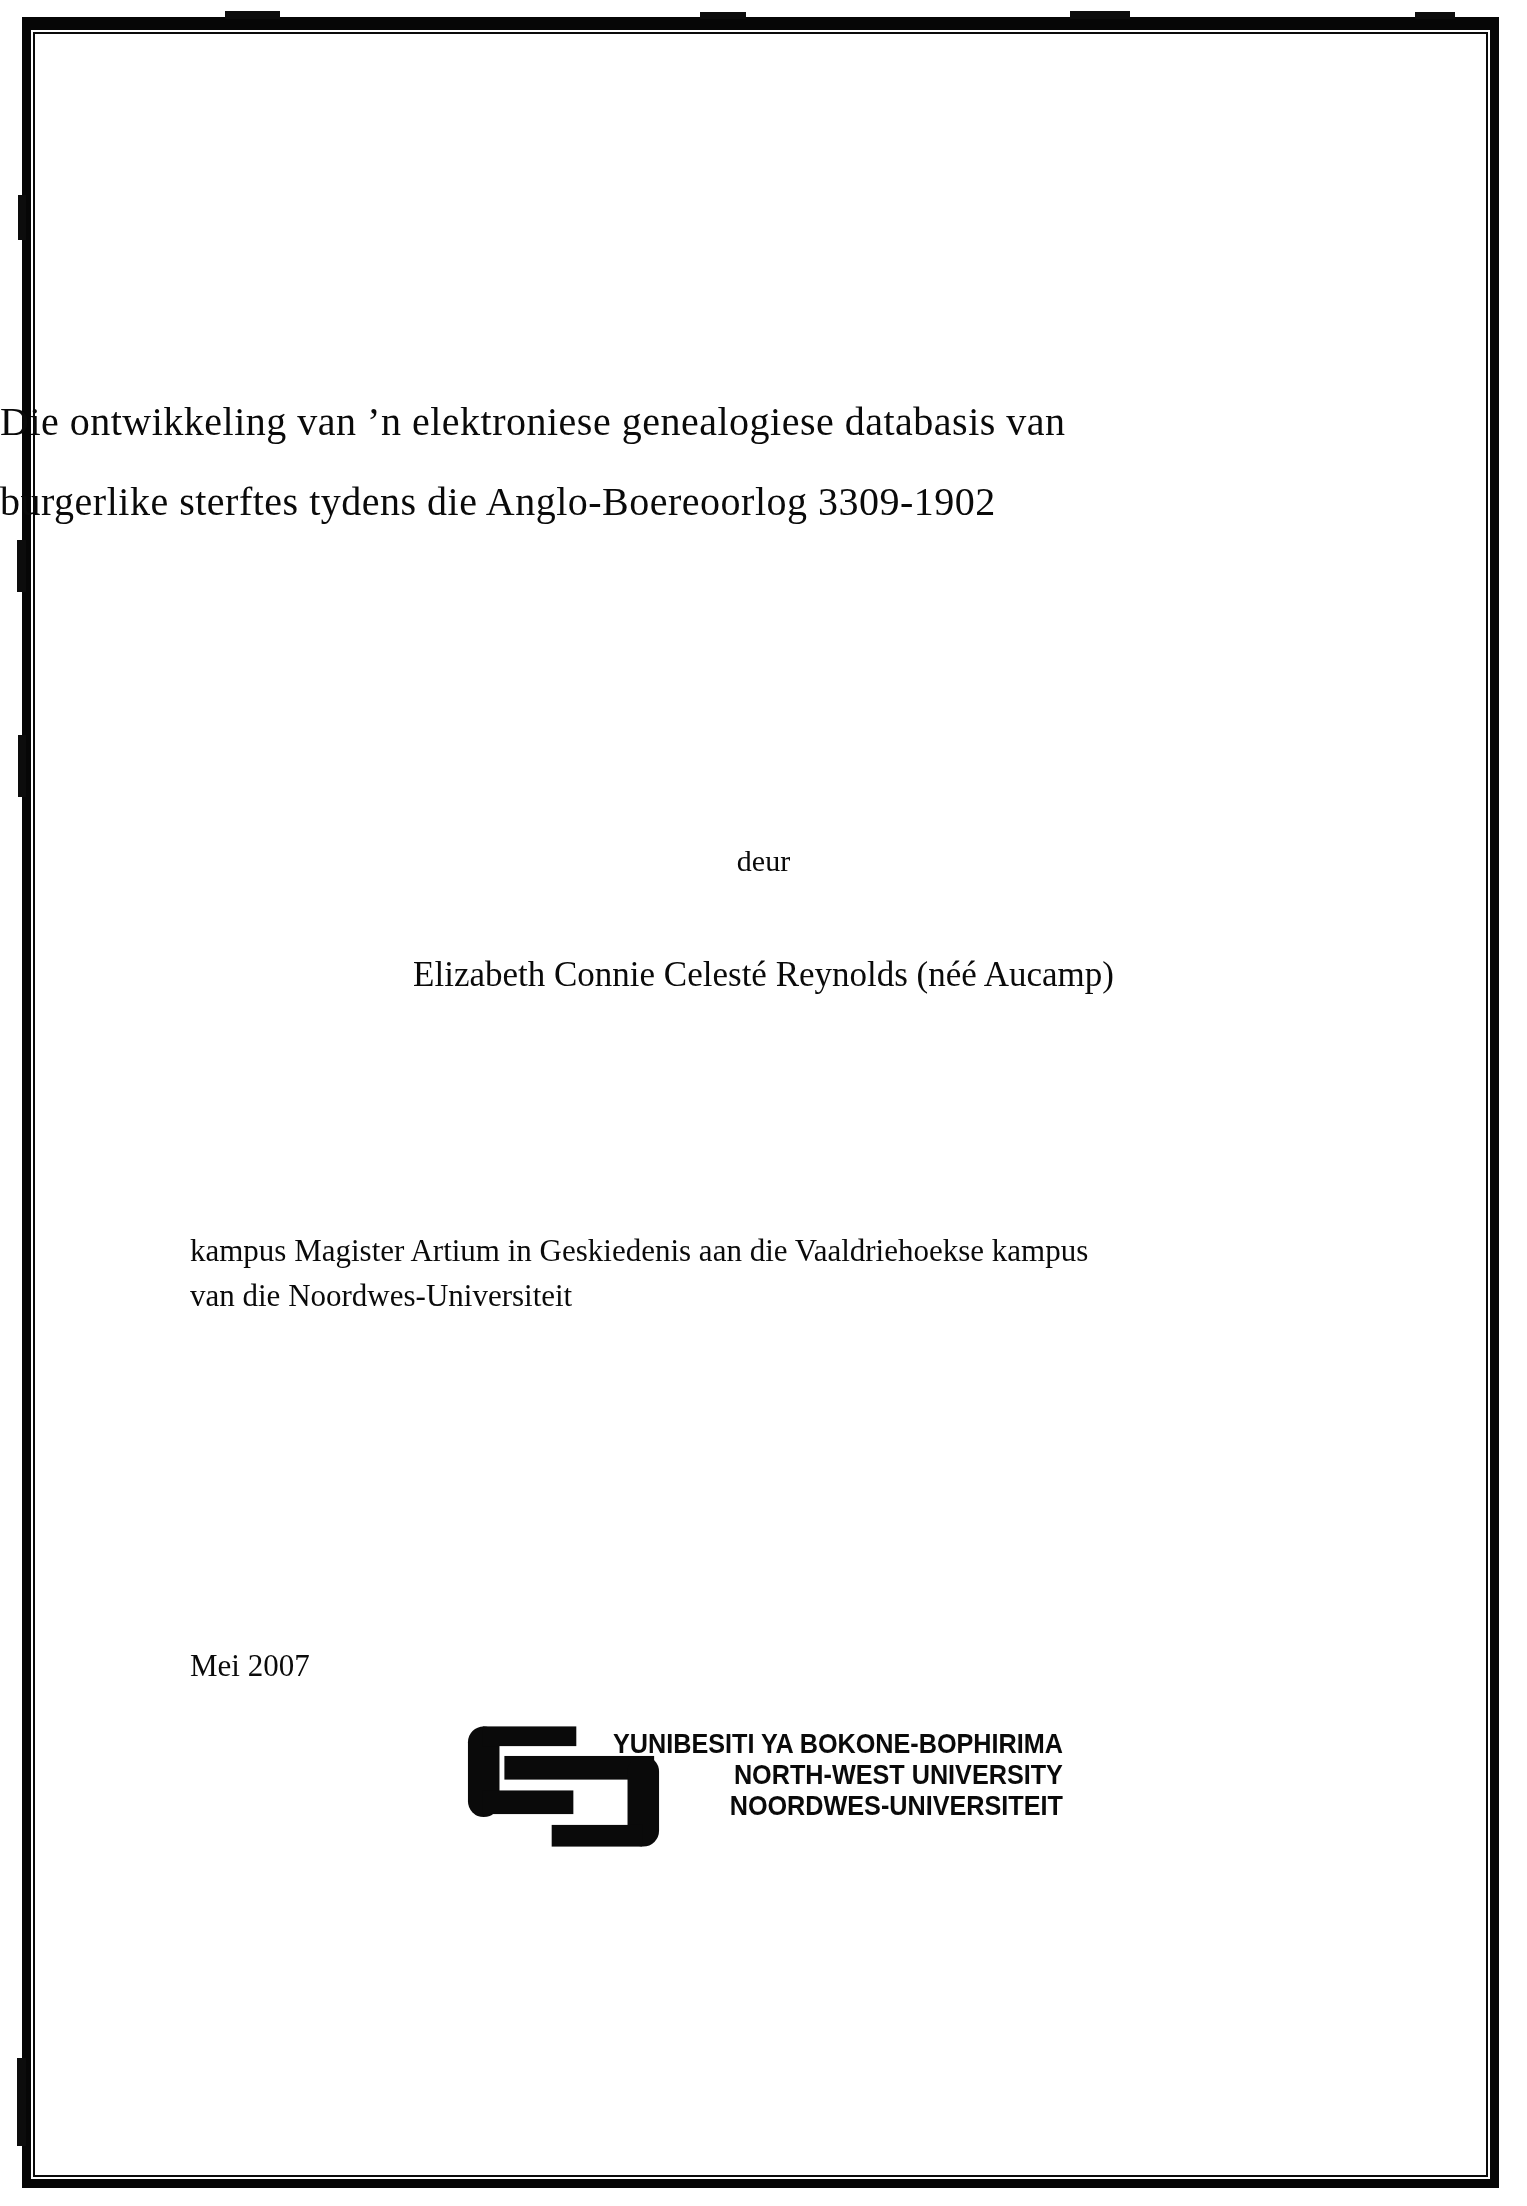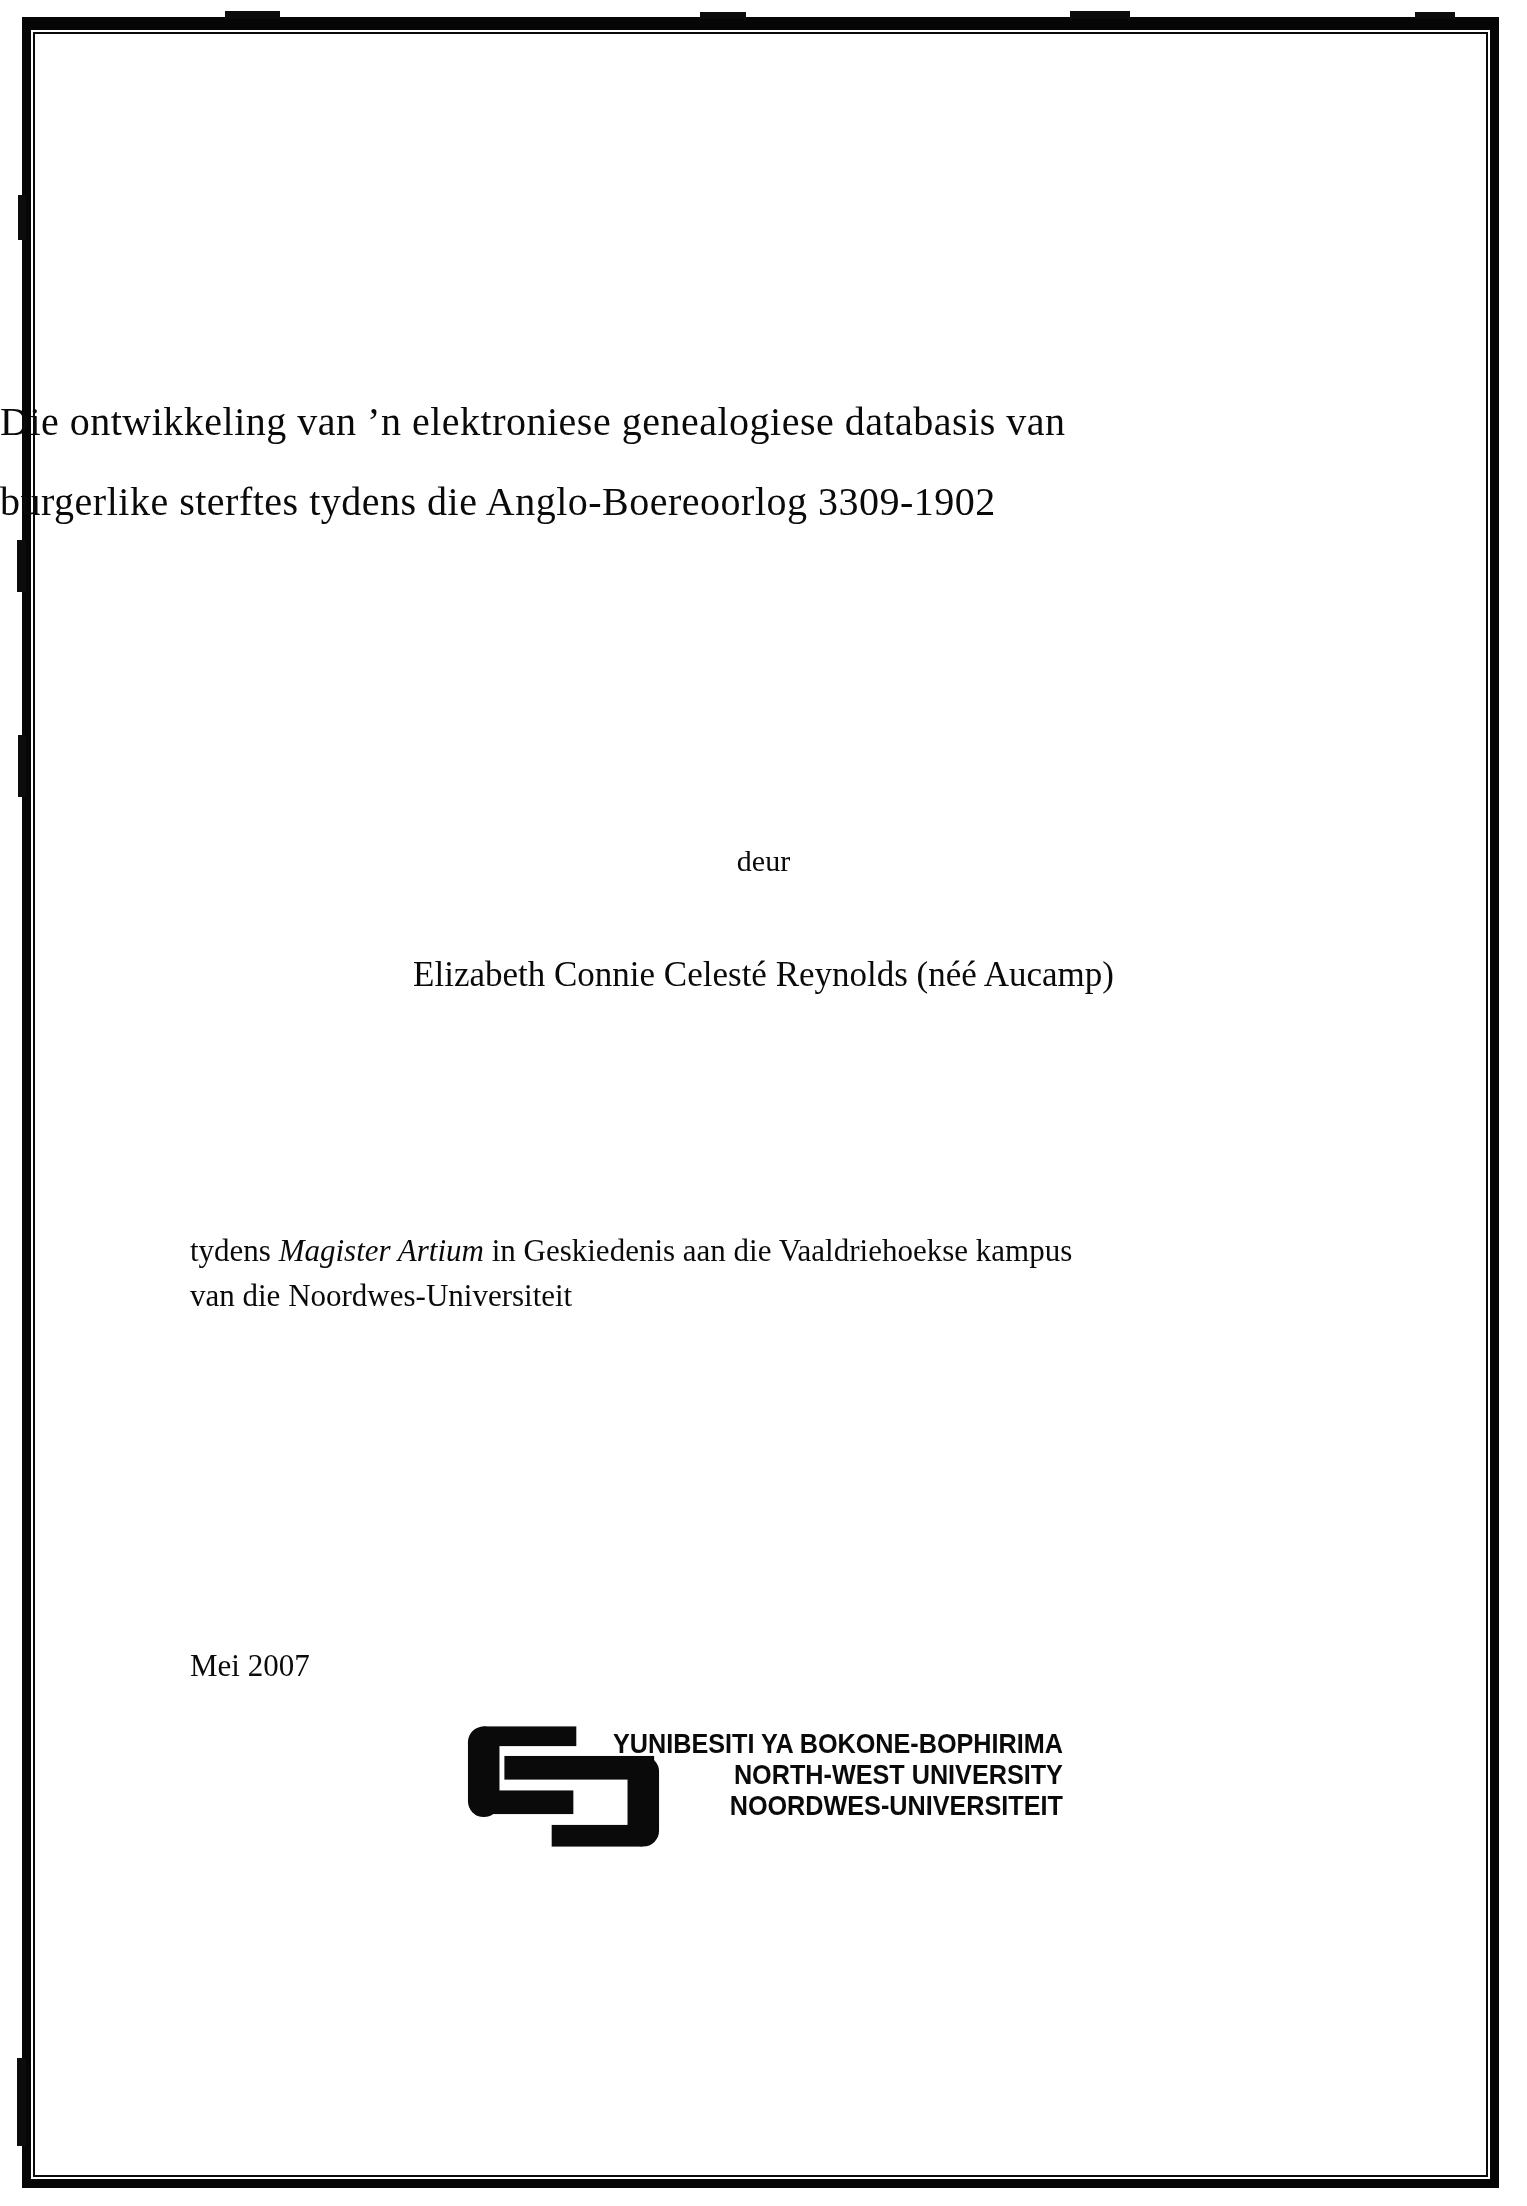--- a/index.html
+++ b/index.html
@@ -69,21 +69,21 @@
     position: absolute;
     left: 190px; top: 1228px;
     width: 1155px;
     font-size: 31px;
     line-height: 45px;
   }
   .statement-line1 {
     text-align: justify;
     text-align-last: justify;
   }
-  .italic { font-style: italic; }
+  .italic { }
 
   .supervisor-block {
     position: absolute;
     left: 190px; top: 1644px;
     font-size: 31px;
     line-height: 44px;
   }
 
   
   .logo {
@@ -128,21 +128,21 @@
 <div class="title-block">
   <div>Die ontwikkeling van ’n elektroniese genealogiese databasis van</div>
   <div>burgerlike sterftes tydens die Anglo-Boereoorlog 3309-1902</div>
 </div>
 
 <div class="byline">deur</div>
 
 <div class="author-line">Elizabeth Connie Celesté Reynolds (néé Aucamp)</div>
 
 <div class="statement-block">
-  <div><span>tydens </span><span class="italic">Magister Artium</span><span> in Geskiedenis aan die Vaaldriehoekse kampus</span></div>
+  <div><span>kampus </span><span class="italic">Magister Artium</span><span> in Geskiedenis aan die Vaaldriehoekse kampus</span></div>
   <div>van die Noordwes-Universiteit</div>
 </div>
 
 <div class="supervisor-block">
   <div>Mei 2007</div>
 </div>
 
 <div class="logo">
   <svg class="logo-mark" width="197" height="127" viewBox="0 0 200 128" xmlns="http://www.w3.org/2000/svg">
     <g fill="#0a0a0a">

